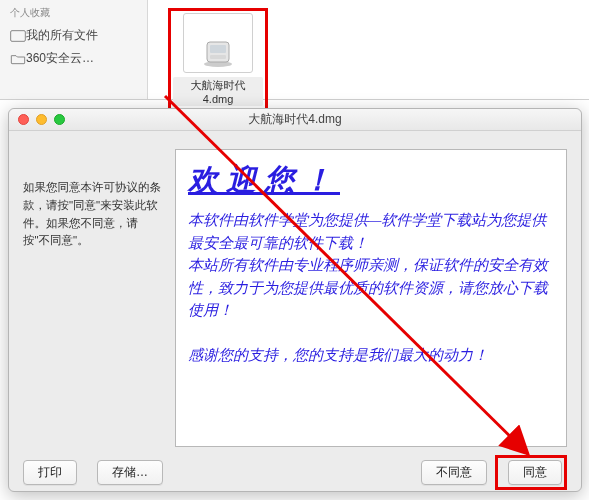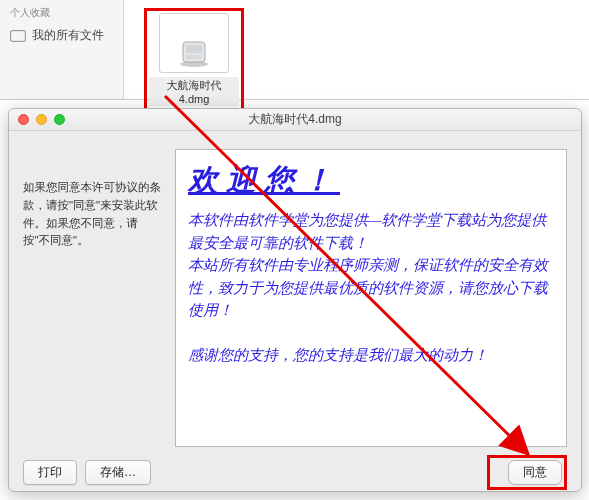--- a/index.html
+++ b/index.html
@@ -1,21 +1,21 @@
 <!DOCTYPE html>
 <html><head>
 <meta charset="utf-8">
 <style>
   * { box-sizing: border-box; margin: 0; padding: 0; }
   body { font-family: -apple-system, "Helvetica Neue", Arial, sans-serif; font-size: 12px; background: #fff; width: 589px; height: 500px; overflow: hidden; position: relative; }
   
   .finder { display: flex; height: 100px; border-bottom: 1px solid #d0d0d0; }
-  .sidebar { width: 124px; background: #f5f5f5; border-right: 1px solid #d8d8d8; padding: 4px 0; }
+  .sidebar { width: 148px; background: #f5f5f5; border-right: 1px solid #d8d8d8; padding: 4px 0; }
   .sidebar-header { color: #888; font-size: 10px; padding: 2px 10px 4px; }
-  .sidebar-item { display: flex; align-items: center; padding: 3px 10px; color: #444; gap: 6px; cursor: pointer; }
+  .sidebar-item { display: flex; align-items: center; padding: 3px 10px; color: #444; cursor: pointer; }
   .sidebar-icon { width: 16px; height: 12px; display: inline-flex; align-items: center; justify-content: center; color: #888; }
   
   .files-area { flex: 1; background: #fff; padding: 8px 20px; display: flex; gap: 20px; align-items: flex-start; }
   .file-item { display: flex; flex-direction: column; align-items: center; width: 90px; }
   .file-icon { width: 70px; height: 60px; background: #fff; border: 1px solid #d0d0d0; border-radius: 3px; display: flex; align-items: end; justify-content: center; padding-bottom: 4px; }
   .file-icon svg { width: 40px; height: 32px; }
   .file-label { font-size: 11px; text-align: center; margin-top: 4px; background: #eee; padding: 1px 4px; border-radius: 2px; color: #333; }
   .file-box { border: 3px solid #e60000; padding: 2px; }
   
   .dialog { position: absolute; left: 8px; top: 108px; width: 574px; height: 384px; background: #ececec; border: 1px solid #b5b5b5; border-radius: 6px; box-shadow: 0 4px 18px rgba(0,0,0,0.25); }
@@ -28,40 +28,48 @@
   .title-text { position: absolute; left: 0; right: 0; text-align: center; font-size: 12px; color: #444; pointer-events: none; }
   
   .dialog-body { display: flex; padding: 18px 14px 0 14px; height: 316px; gap: 12px; }
   .notice { width: 140px; font-size: 11.5px; color: #333; line-height: 1.55; padding-top: 30px; }
   .content-frame { flex: 1; background: #fff; border: 1px solid #b8b8b8; padding: 10px 12px; overflow: hidden; }
   .welcome-heading { font-family: "Kaiti SC","STKaiti","KaiTi",cursive; color: #2a1ee0; font-size: 30px; font-style: italic; letter-spacing: 8px; margin-bottom: 8px; font-weight: bold; text-decoration: underline; }
   .welcome-body { font-family: "Kaiti SC","STKaiti","KaiTi",cursive; color: #2a1ee0; font-size: 15px; font-style: italic; line-height: 1.5; white-space: pre-wrap; }
   
   .button-row { display: flex; padding: 8px 14px; align-items: center; justify-content: space-between; }
   .button-row .spacer { flex: 1; }
-  .mac-btn { background: linear-gradient(#fdfdfd,#f1f1f1); border: 1px solid #b8b8b8; border-radius: 4px; padding: 3px 14px; font-size: 12px; color: #222; margin-left: 8px; cursor: pointer; box-shadow: 0 1px 0 rgba(0,0,0,0.05); }
+  .mac-btn { background: linear-gradient(#fdfdfd,#f1f1f1); border: 1px solid #b8b8b8; border-radius: 4px; padding: 3px 14px; font-size: 12px; color: #222; margin-left: 20px; cursor: pointer; box-shadow: 0 1px 0 rgba(0,0,0,0.05); }
   .mac-btn:first-child { margin-left: 0; }
   .agree-box { border: 3px solid #e60000; padding: 2px; margin-left: 8px; }
-  .agree-box .mac-btn { margin-left: 16px; border-radius: 7px; }
+  .agree-box .mac-btn { margin-left: 8px; }
   
   .arrow-svg { position: absolute; left: 0; top: 0; width: 589px; height: 500px; pointer-events: none; z-index: 10; }
 </style>
 </head>
 <body>
 
 <div class="finder">
   <div class="sidebar">
     <div class="sidebar-header">个人收藏</div>
     <div class="sidebar-item">
       <span class="sidebar-icon">
         <svg viewBox="0 0 24 18">
             <rect x="1" y="1" width="22" height="16" rx="2" fill="none" stroke="#888" stroke-width="1.5"></rect>
           </svg>
       </span>
       <span>我的所有文件</span>
+    </div>
+    <div class="sidebar-item">
+      <span class="sidebar-icon">
+        <svg viewBox="0 0 24 18">
+            <path d="M2 4h7l2 2h11v9a1 1 0 01-1 1H3a1 1 0 01-1-1V4z" fill="none" stroke="#888" stroke-width="1.5"></path>
+          </svg>
+      </span>
+      <span>360安全云…</span>
     </div>
   </div>
   <div class="files-area">
     <div class="file-box">
       <div class="file-item">
         <div class="file-icon">
           <svg viewBox="0 0 40 32">
             <ellipse cx="20" cy="28" rx="14" ry="3" fill="#ccc"></ellipse>
             <rect x="9" y="6" width="22" height="20" rx="3" fill="#e6e6e6" stroke="#aaa"></rect>
             <rect x="12" y="9" width="16" height="8" rx="1" fill="#cfd6dc"></rect>
@@ -90,20 +98,21 @@
       <div class="welcome-body">本软件由软件学堂为您提供—软件学堂下载站为您提供最安全最可靠的软件下载！
 本站所有软件由专业程序师亲测，保证软件的安全有效性，致力于为您提供最优质的软件资源，请您放心下载使用！
 
 感谢您的支持，您的支持是我们最大的动力！</div>
     </div>
   </div>
   <div class="button-row">
     <button class="mac-btn">打印</button>
     <button class="mac-btn">存储…</button>
     <div class="spacer"></div>
+    <button class="mac-btn">不同意</button>
     <span class="agree-box">
       <button class="mac-btn">同意</button>
     </span>
   </div>
 </div>
 
 <svg class="arrow-svg">
   <defs>
     <marker id="ah" markerWidth="12" markerHeight="12" refX="9" refY="5" orient="auto">
       <path d="M0,0 L10,5 L0,10 z" fill="#e60000"></path>

